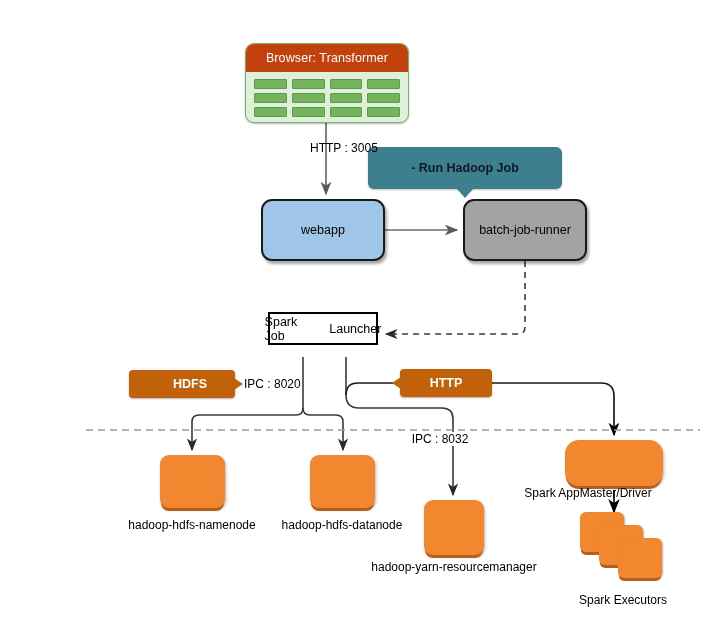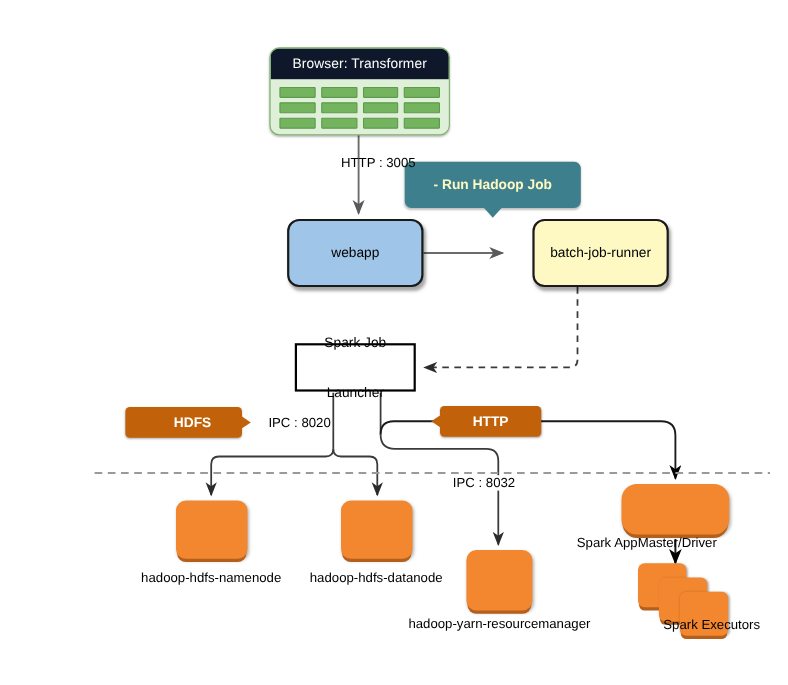--- a/index.html
+++ b/index.html
@@ -30,21 +30,21 @@
     left: 245px; top: 43px;
     width: 164px; height: 80px;
     border-radius: 9px;
     background: #dff0d8;
     border: 1px solid #7cb36b;
     box-shadow: 0 1px 2px rgba(0,0,0,0.28);
     overflow: hidden;
   }
   #browser-titlebar {
     height: 28px;
-    background: #0f172a;
+    background: #c2410c;
     color: #ffffff;
     font-size: 12.5px;
     display: flex;
     align-items: center;
     justify-content: center;
     letter-spacing: 0.1px;
   }
   #browser-grid {
     padding: 7px 8px 8px 8px;
     display: grid;
@@ -67,47 +67,47 @@
     justify-content: center;
     font-size: 12.5px;
     box-shadow: 2px 3px 3px rgba(0,0,0,0.35);
   }
   #webapp-box {
     left: 261px; top: 199px;
     width: 124px; height: 62px;
     background: #9fc5e8;
   }
   #batch-job-runner-box {
-    left: 484px; top: 199px;
+    left: 463px; top: 199px;
     width: 124px; height: 62px;
-    background: #fef9c3;
+    background: #a3a3a3;
   }
 
   
   #spark-job-launcher-box {
     left: 268px; top: 312px;
-    width: 110px; height: 44px;
+    width: 110px; height: 33px;
     background: #ffffff;
     border: 2px solid #000000;
     display: flex;
-    flex-direction: column;
+    flex-direction: row;
     align-items: center;
     justify-content: center;
     font-size: 12.5px;
     line-height: 14px;
     gap: 32px;
   }
 
   
   #run-hadoop-job-callout {
     left: 368px; top: 147px;
-    width: 160px; height: 42px;
+    width: 194px; height: 42px;
     background: #3d7f8c;
     border-radius: 6px;
-    color: #fef9c3;
+    color: #0f172a;
     font-size: 12.5px;
     font-weight: bold;
     display: flex;
     align-items: center;
     justify-content: center;
     box-shadow: 0 1px 2px rgba(0,0,0,0.25);
   }
   #run-hadoop-job-callout::after {
     content: "";
     position: absolute;
@@ -126,21 +126,21 @@
     background: #c1620a;
     color: #ffffff;
     font-size: 12.5px;
     font-weight: bold;
     display: flex;
     align-items: center;
     justify-content: center;
     border-radius: 4px;
     box-shadow: 0 1px 2px rgba(0,0,0,0.3);
   }
-  #hdfs-banner { left: 114px; top: 370px; width: 106px; padding-left: 16px; }
+  #hdfs-banner { left: 129px; top: 370px; width: 106px; padding-left: 16px; }
   #hdfs-banner::after {
     content: "";
     position: absolute;
     right: -8px; top: 8px;
     width: 0; height: 0;
     border-top: 6px solid transparent;
     border-bottom: 6px solid transparent;
     border-left: 9px solid #c1620a;
   }
   #yarn-banner { left: 400px; top: 369px; width: 92px; }
@@ -193,21 +193,21 @@
   }
   .label.centered { transform: translateX(-50%); }
 
   #http-port-label      { left: 283px; top: 141px; margin-left: 27px; }
   #hdfs-port-label      { left: 244px; top: 377px; }
   #yarn-port-label      { left: 440px; top: 432px; transform: translateX(-50%); background:#ffffff; padding:0 3px; }
   #namenode-label       { left: 192px; top: 518px; }
   #datanode-label       { left: 342px; top: 518px; }
   #resourcemanager-label{ left: 454px; top: 560px; text-align: right; }
   #appmaster-label      { left: 588px; top: 486px; text-align: right; }
-  #executors-label      { left: 623px; top: 561px; margin-left: 24px; }
+  #executors-label      { left: 623px; top: 593px; }
 </style>
 </head>
 <body>
 
 <svg id="diagram" viewBox="0 0 716 623" xmlns="http://www.w3.org/2000/svg">
   <defs>
     <marker id="arrow-gray" markerWidth="9" markerHeight="9" refX="7.2" refY="3.2" orient="auto" markerUnits="strokeWidth">
       <path d="M0,0 L8,3.2 L0,6.4 L2.2,3.2 z" fill="#5a5a5a"></path>
     </marker>
     <marker id="arrow-dark" markerWidth="9" markerHeight="9" refX="7.2" refY="3.2" orient="auto" markerUnits="strokeWidth">

